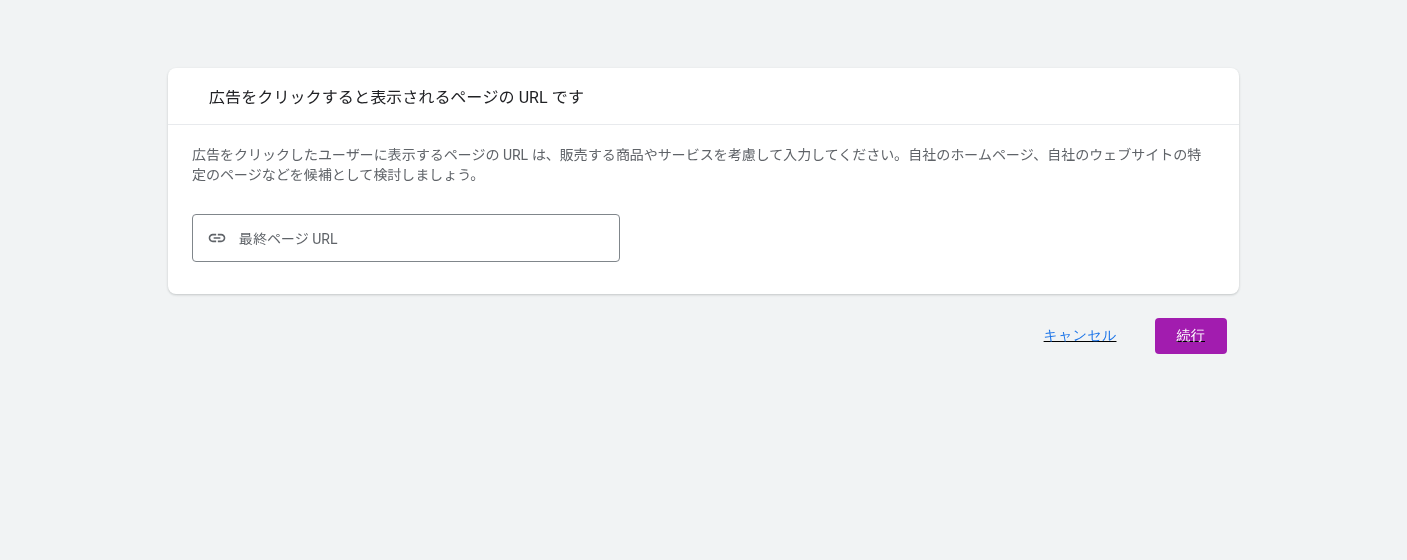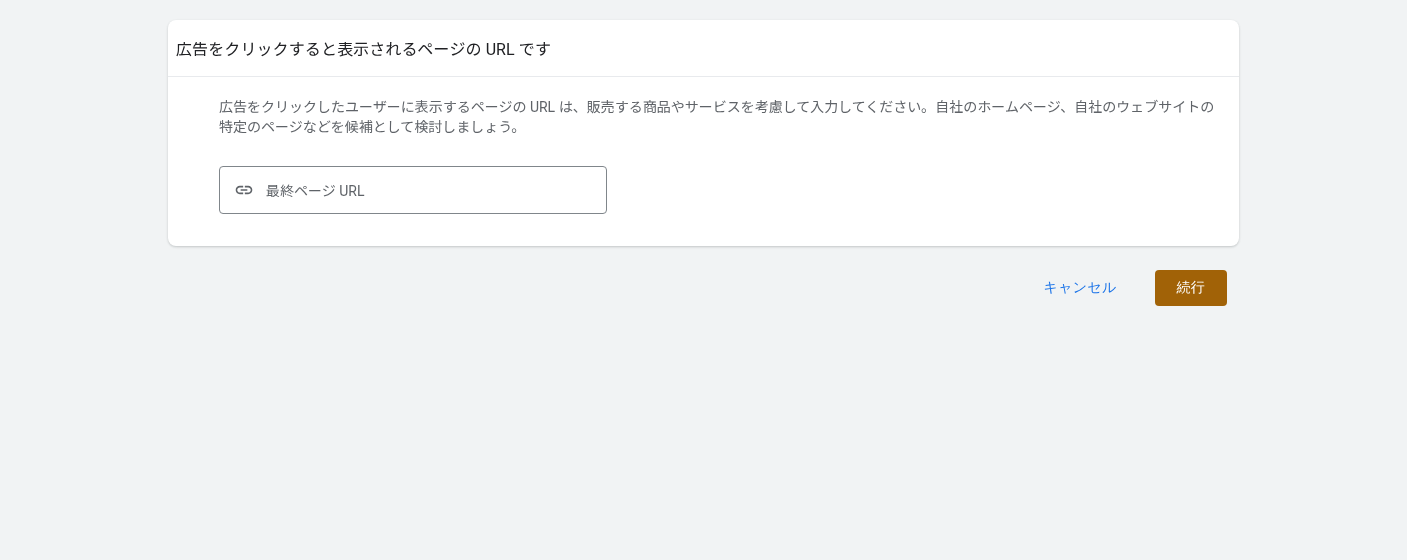--- a/index.html
+++ b/index.html
@@ -17,43 +17,43 @@
     .container {
       padding: 20px 168px 0 168px;
     }
     .card {
       background: #fff;
       border-radius: 8px;
       box-shadow: 0 1px 2px rgba(60,64,67,0.15), 0 1px 3px rgba(60,64,67,0.1);
       margin-bottom: 24px;
     }
     .card-header {
-      padding: 16px 8px;
+      padding: 16px 41px;
       border-bottom: 1px solid #e8eaed;
+      margin-top: 48px;
     }
     .card-title {
       font-size: 16px;
       font-weight: 400;
       color: #202124;
       letter-spacing: 0.1px;
     }
     .card-body {
       padding: 20px 24px 32px 24px;
-      margin-left: 27px;
     }
     .description {
       font-size: 14px;
       color: #5f6368;
       line-height: 1.45;
       margin-bottom: 28px;
     }
     .input-field {
       display: flex;
       align-items: center;
-      width: 388px;
+      width: 428px;
       height: 48px;
       border: 1px solid #80868b;
       border-radius: 4px;
       padding: 0 14px;
       background: #fff;
     }
     .input-field input {
       border: none;
       outline: none;
       font-size: 14px;
@@ -85,40 +85,41 @@
     }
     .input-field-narrow {
       width: 320px;
     }
     .button-row {
       display: flex;
       justify-content: flex-end;
       align-items: center;
       gap: 16px;
       padding-right: 12px;
+      text-decoration: underline;
     }
     .btn {
       font-size: 14px;
       font-weight: 500;
       padding: 0 22px;
       height: 36px;
       border-radius: 4px;
       border: none;
       cursor: pointer;
       display: inline-flex;
       align-items: center;
       justify-content: center;
       letter-spacing: 0.25px;
     }
     .btn-text {
       background: transparent;
       color: #1a73e8;
     }
     .btn-primary {
-      background: #a16207;
+      background: #a21caf;
       color: #fff;
     }
   </style>
 </head>
 <body>
 
 <div class="container">
 
   <div class="card">
     <div class="card-header">

